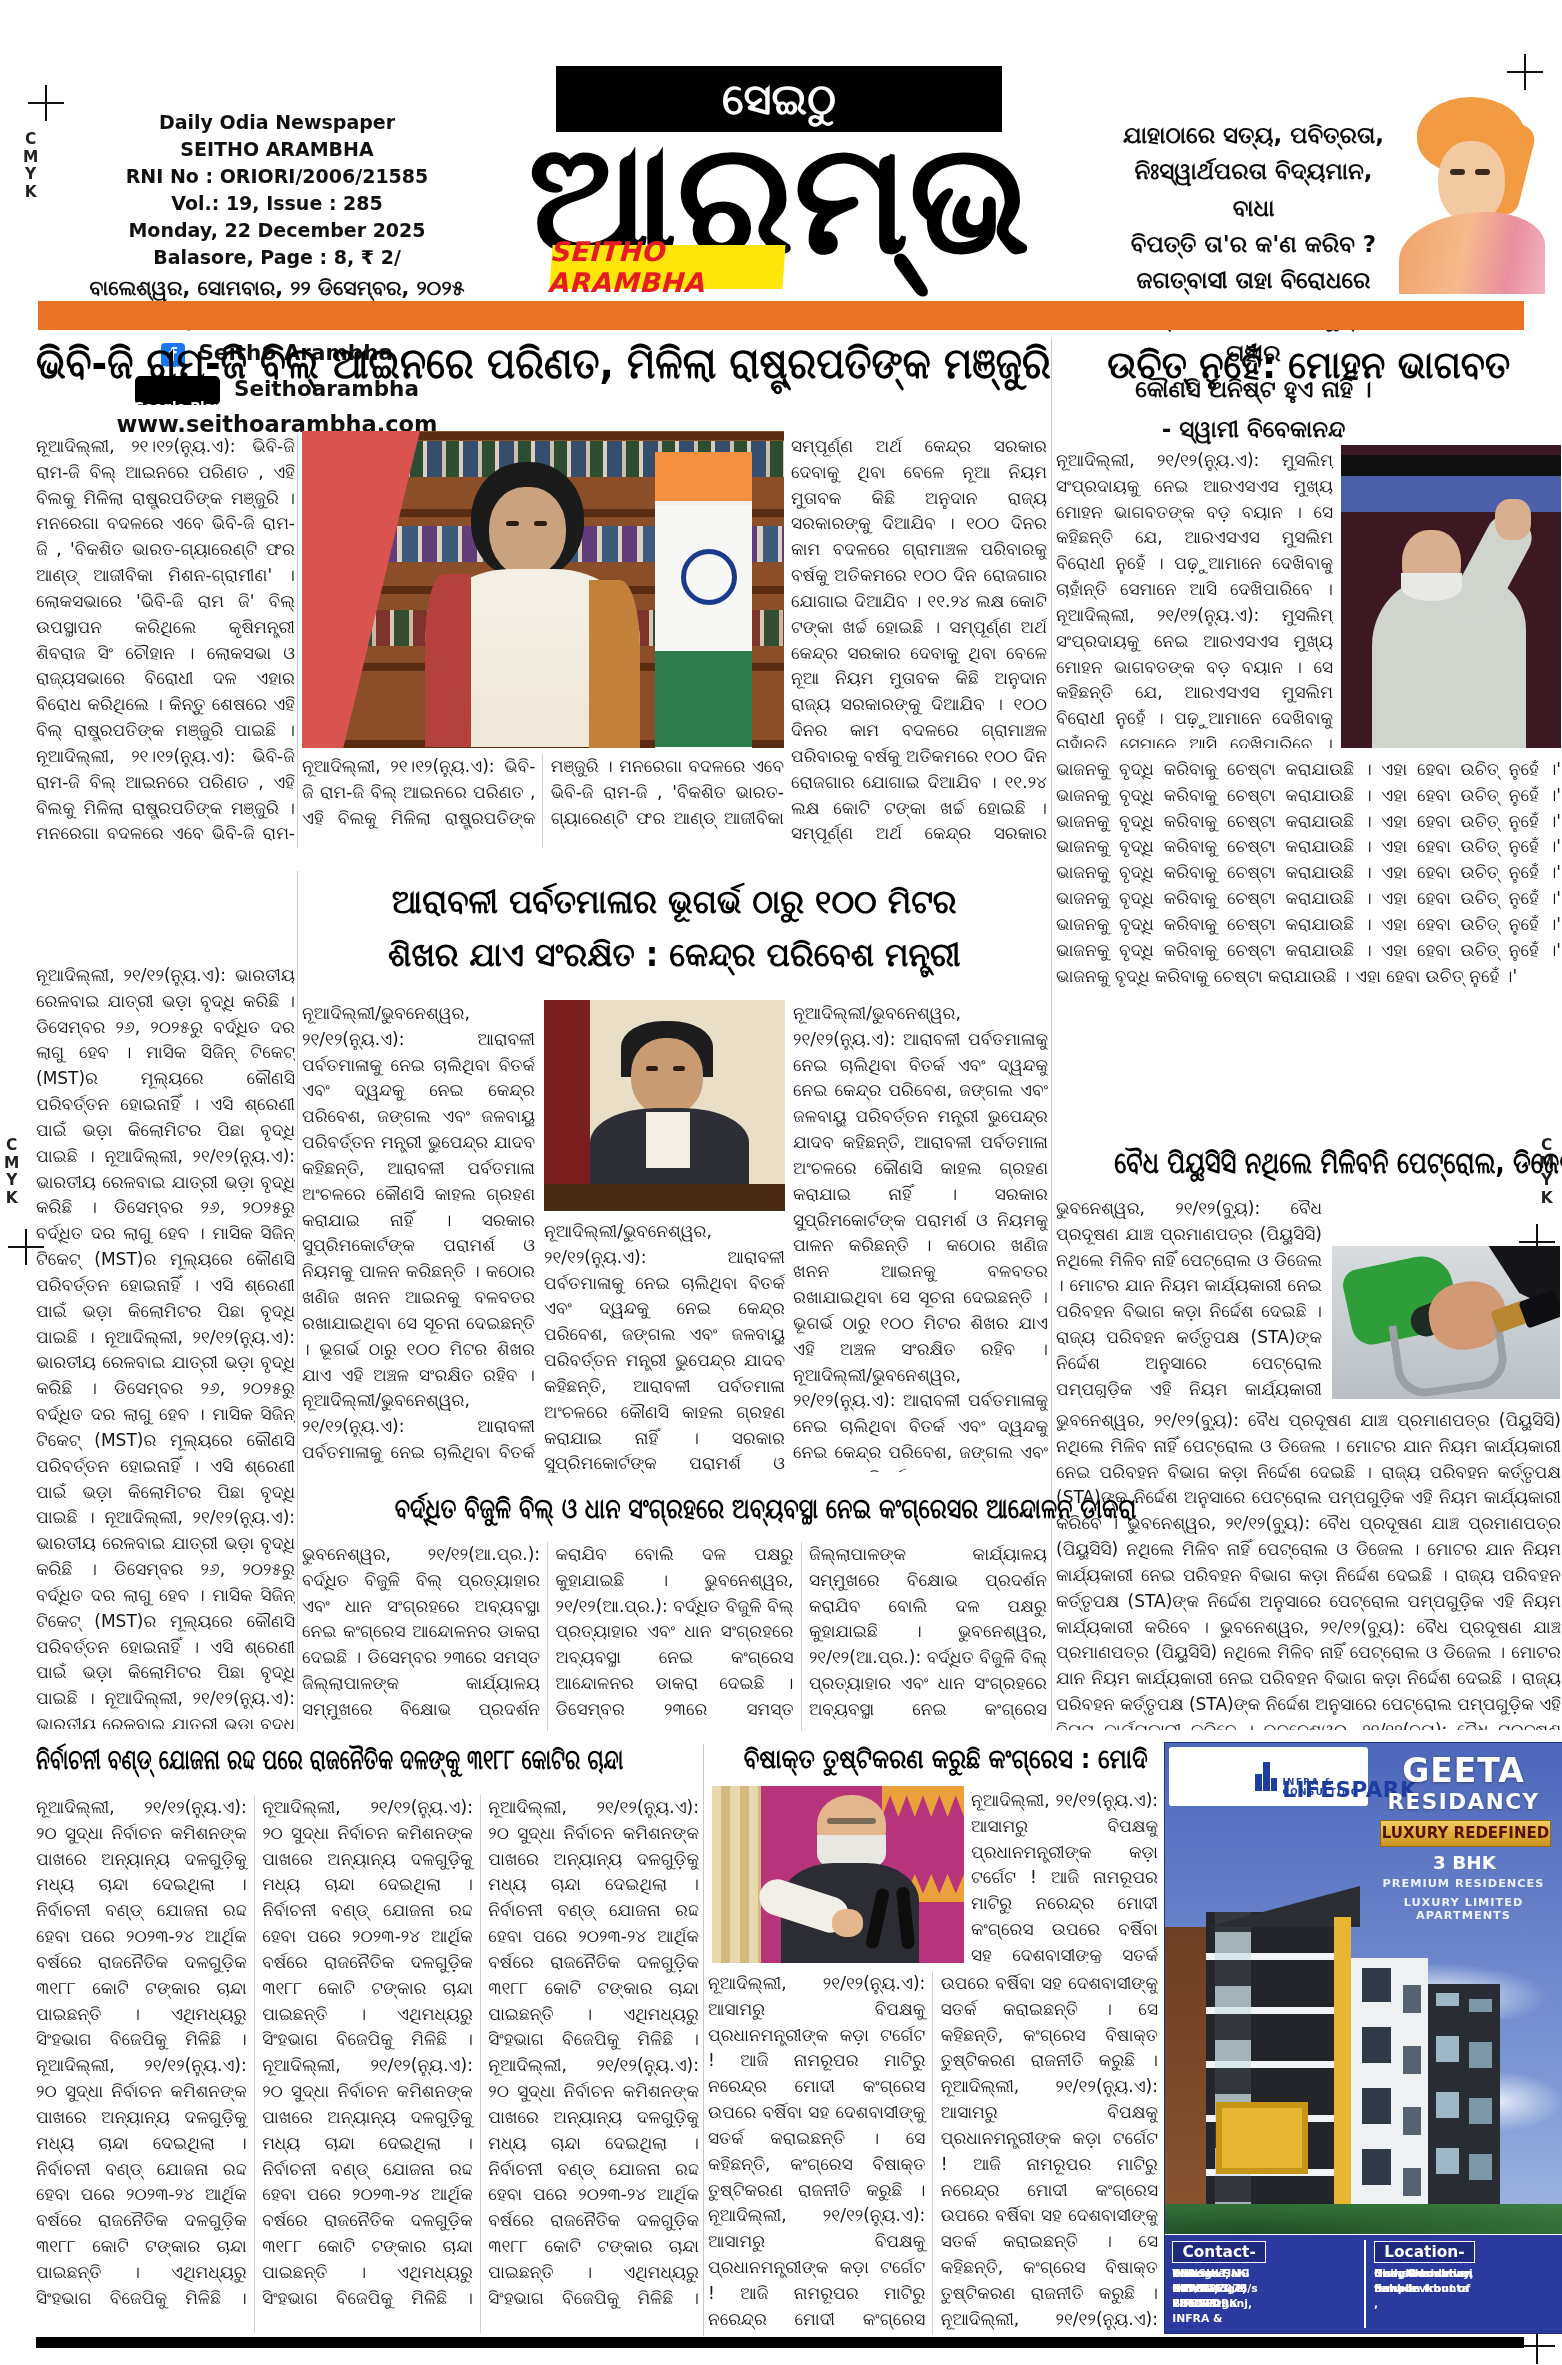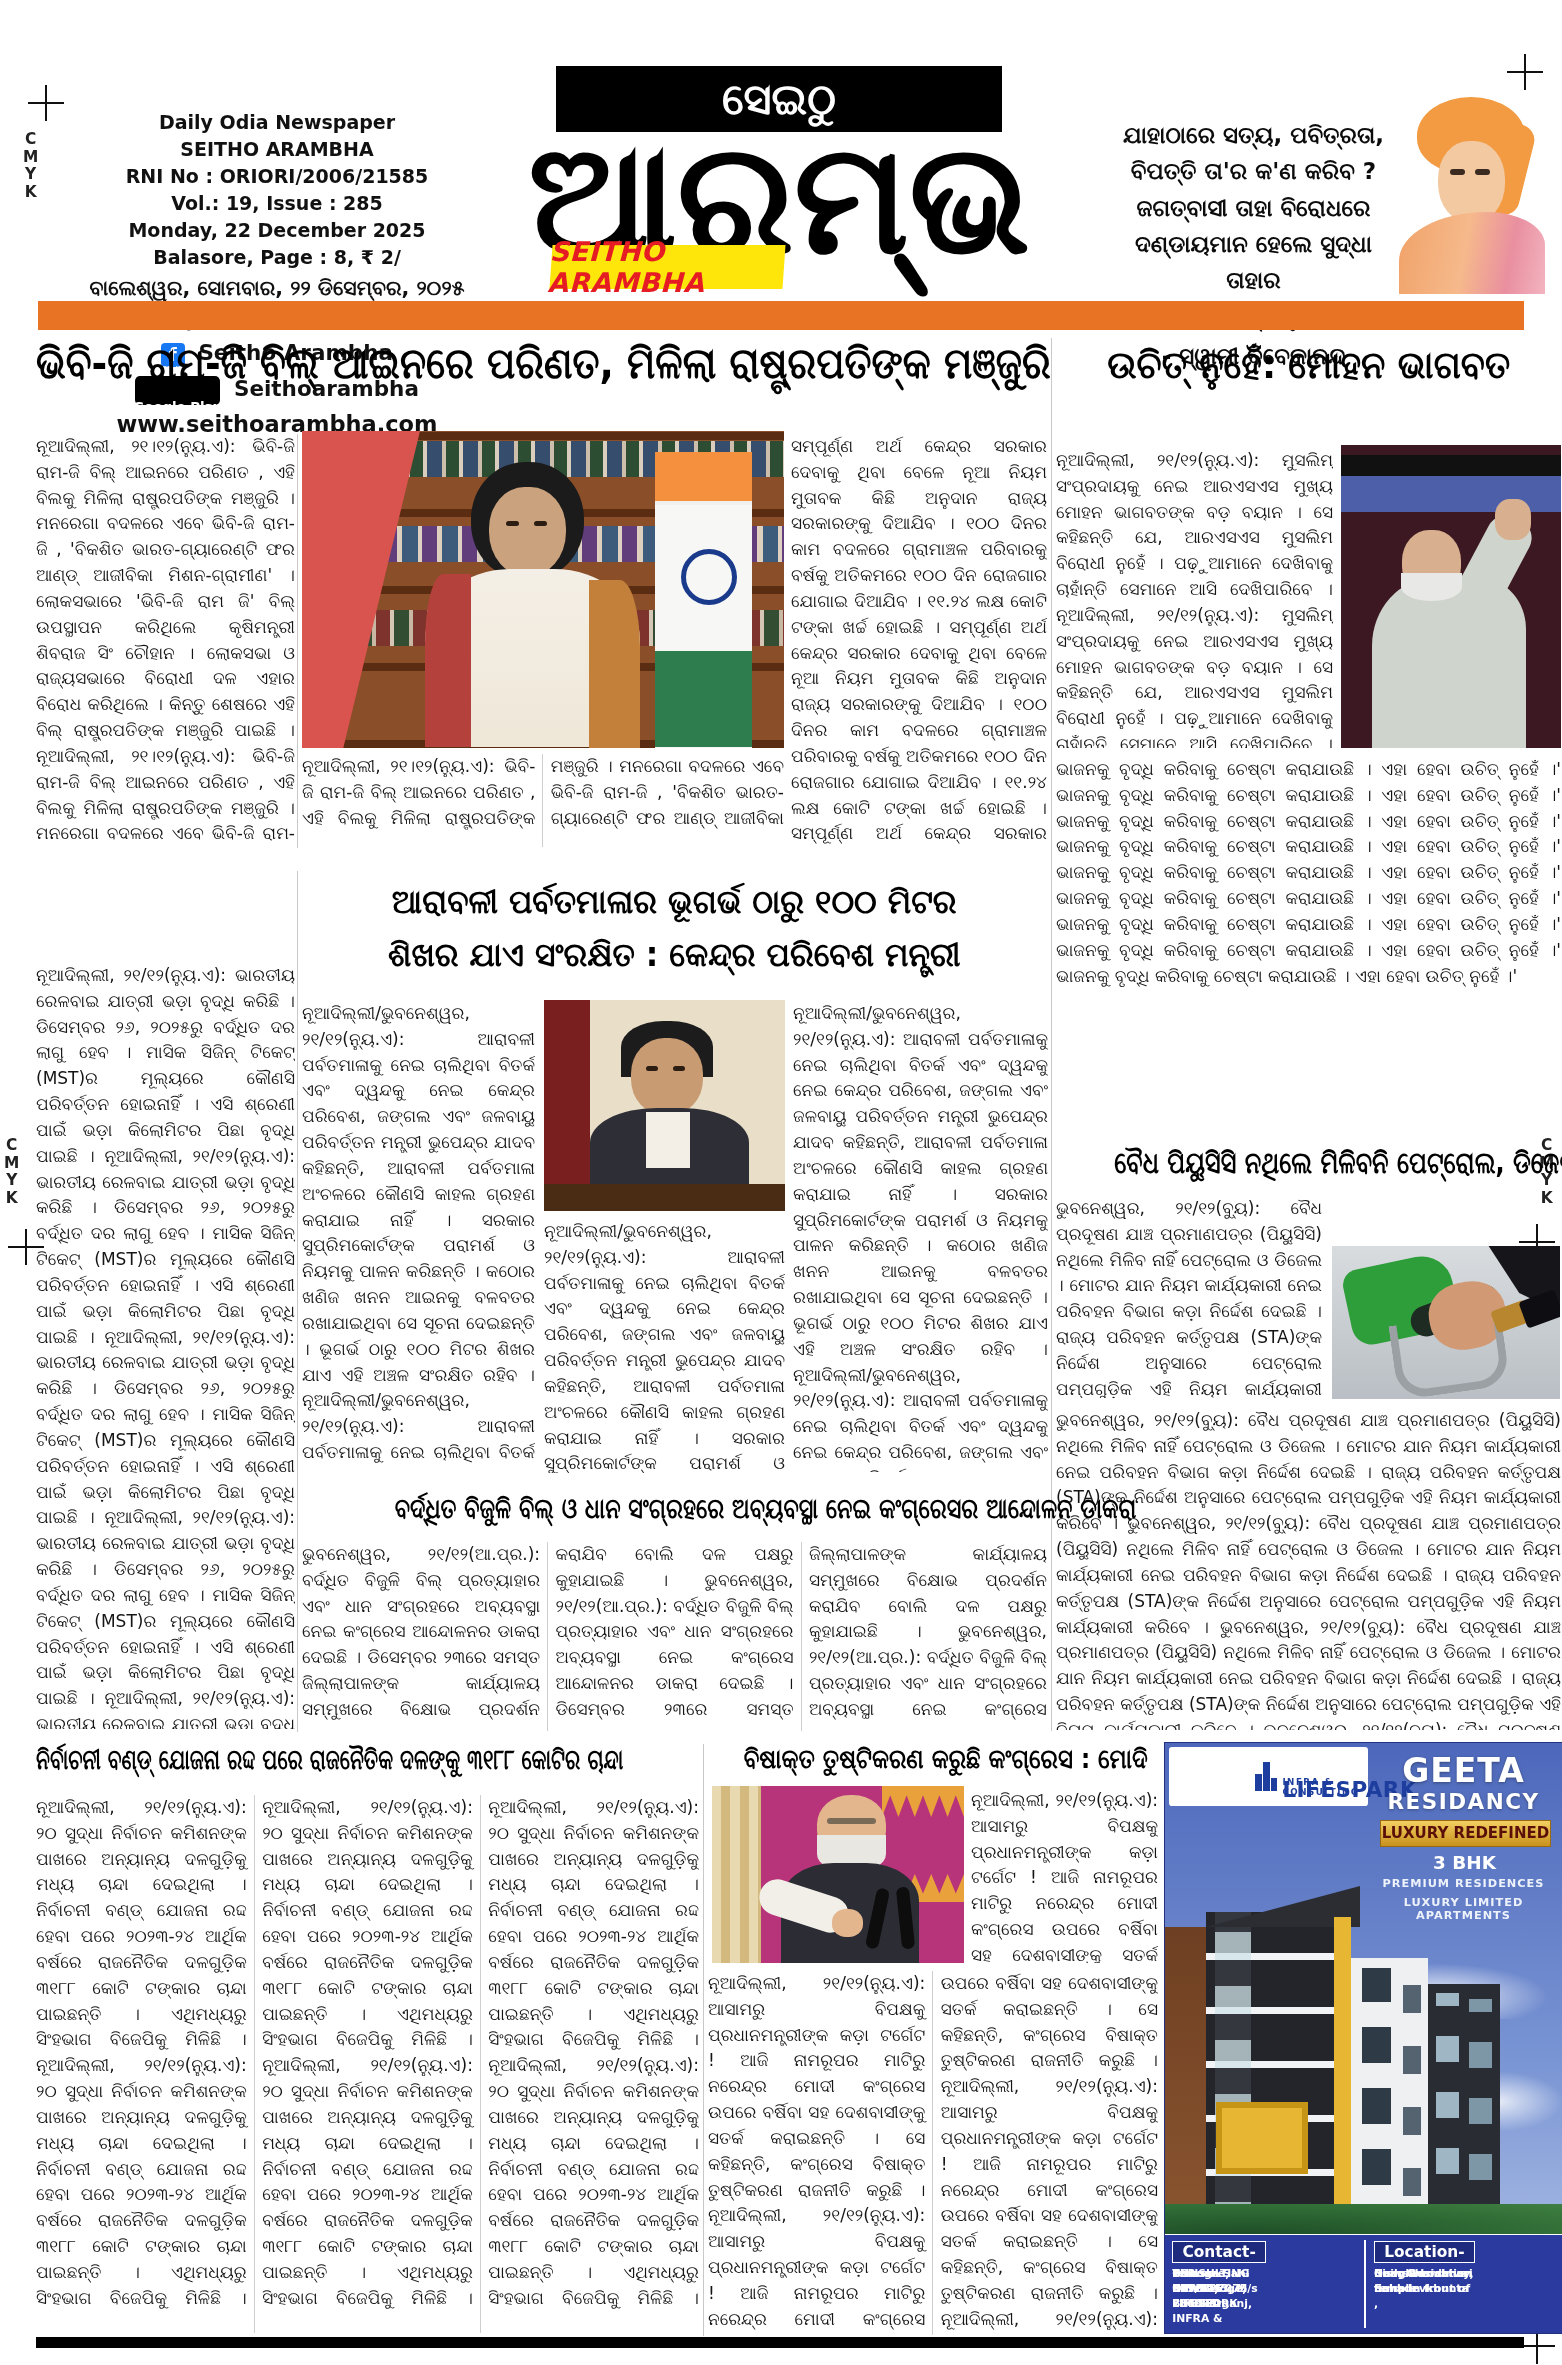--- a/index.html
+++ b/index.html
@@ -123,20 +123,21 @@
 
   <div class="abs mast-bar" style="left:556px;top:66px;width:446px;height:66px;">
     <span>ସେଇଠୁ</span>
   </div>
   <div class="abs mast-title" style="left:482px;top:122px;width:594px;">ଆରମ୍ଭ</div>
   <div class="abs badge" style="left:551px;top:245px;width:233px;height:44px;transform:skewX(-4deg);">SEITHO ARAMBHA</div>
 
   <div class="abs quote" style="left:1114px;top:117px;width:279px;">
     <div>
         <div>ଯାହାଠାରେ ସତ୍ୟ, ପବିତ୍ରତା,</div>
+        <div>ନିଃସ୍ୱାର୍ଥପରତା ବିଦ୍ୟମାନ, ବାଧା</div>
         <div>ବିପତ୍ତି ତା'ର କ'ଣ କରିବ ?</div>
         <div>ଜଗତ୍ବାସୀ ତାହା ବିରୋଧରେ</div>
         <div>ଦଣ୍ଡାୟମାନ ହେଲେ ସୁଦ୍ଧା ତାହାର</div>
         <div>କୌଣସି ଅନିଷ୍ଟ ହୁଏ ନାହିଁ ।</div>
       </div>
     <div class="xbold" style="margin-top:3.1px;">- ସ୍ୱାମୀ ବିବେକାନନ୍ଦ</div>
   </div>
 
   <div class="photo" style="left:1396px;top:92px;width:151px;height:202px;background:#fff;">
     <div style="left:20.5px;top:5.1px;width:108px;height:77px;background:#f29b42;border-radius:50% 50% 46% 46%;"></div>

